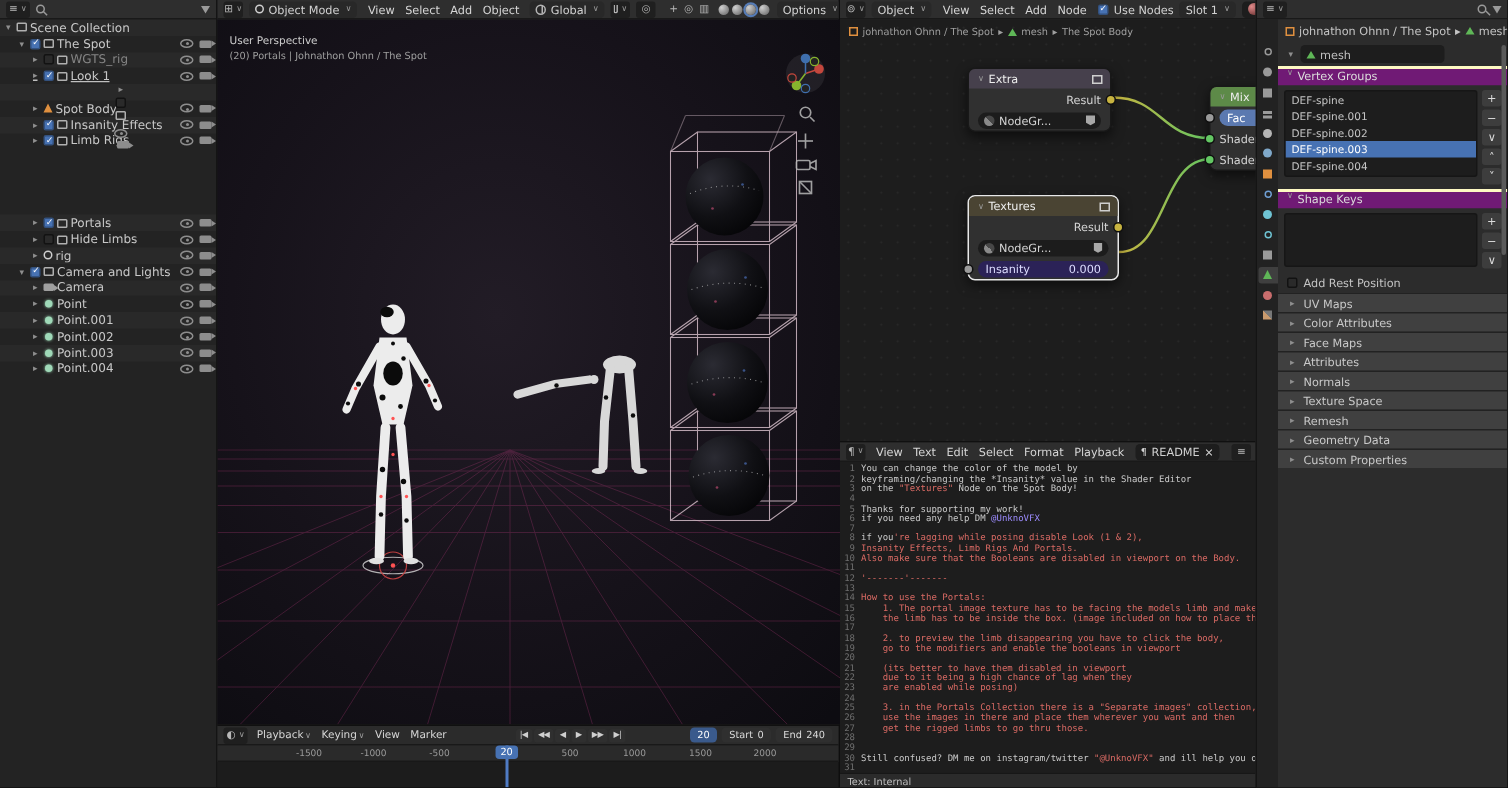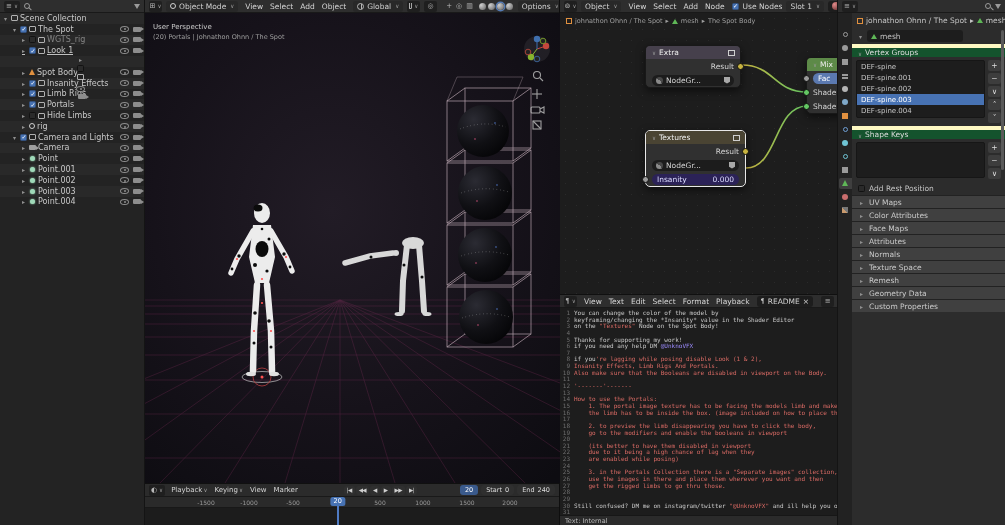--- a/index.html
+++ b/index.html
@@ -96,21 +96,21 @@
   
   .props{position:absolute;left:837px;top:0;width:168px;height:525px;background:#2a2a2a;border-left:1px solid #141414}
   .ptabs{position:absolute;left:0;top:13px;bottom:0;width:14px;background:#222;display:flex;flex-direction:column;align-items:center;padding-top:16px;gap:2.5px}
   .ptab{width:13px;height:11px;display:flex;align-items:center;justify-content:center;border-radius:2px 0 0 2px}
   .ptab.active{background:#3f3f3f}
   .ptab span{display:inline-block}
   .pcontent{position:absolute;left:14px;top:13px;right:0;bottom:0;background:#2c2c2c;overflow:hidden;font-size:7.5px}
   .pcrumb{display:flex;align-items:center;gap:3px;height:15px;padding:0 5px;color:#c4c4c4;white-space:nowrap;overflow:hidden}
   .pname{display:flex;align-items:center;height:16px;padding:0 5px;gap:3px}
   .idfield{display:flex;align-items:center;gap:3px;background:#1d1d1d;border-radius:3px;height:12px;padding:0 4px;width:96px;overflow:hidden}
-  .panel-hdr{display:flex;align-items:flex-end;gap:3px;height:13px;padding:0 5px;background:#14532d;color:#dcdcdc;border-top:4px solid #fef9c3}
+  .panel-hdr{display:flex;align-items:flex-start;gap:3px;height:13px;padding:0 5px;background:#701a75;color:#dcdcdc;border-top:2px solid #fef9c3}
   .pbody{display:flex;gap:3px;padding:3px 4px;background:#2c2c2c}
   .vglist{flex:1;background:#1d1d1d;border:1px solid #161616;border-radius:2px;overflow:hidden}
   .vgrow{display:flex;align-items:center;height:11px;padding:0 4px;color:#c4c4c4;font-size:7px;white-space:nowrap}
   .vgrow.sel{background:#4772b3;color:#fff}
   .vgbtns{display:flex;flex-direction:column;gap:2px;width:13px;flex:0 0 auto}
   .sbtn{width:13px;height:11px;background:#3d3d3d;border-radius:2px;display:flex;align-items:center;justify-content:center;font-size:7.5px;color:#ddd}
   .arow{display:flex;align-items:center;gap:4px;height:13px;padding:0 6px;color:#c4c4c4;background:#2c2c2c}
   .collapsed-row{display:flex;align-items:center;gap:4px;height:13px;padding:0 6px;border-top:1px solid #222;color:#c9c9c9;background:#404040}
   .pscroll{position:absolute;right:1px;top:30px;width:3px;height:140px;background:#5a5a5a;border-radius:2px}
   .i-objsq{width:6px;height:6px;border:1.3px solid #e0903f;flex:0 0 auto}
@@ -190,21 +190,21 @@
         </div>
         <div class="orow" style="padding-left: 20px;">
           <span class="disc">▸</span>
           <span class="cb on"></span>
           <span class="oi i-collection"></span>
           <span class="olabel">Limb Rigs</span>
           <span class="flex1"></span>
           <span class="i-eye"></span>
           <span class="i-camr"></span>
         </div>
-        <div class="orow" style="padding-left: 20px;">
+        <div class="orow" style="padding-left: 20px; margin-top: 44px;">
           <span class="disc">▸</span>
           <span class="cb on"></span>
           <span class="oi i-collection"></span>
           <span class="olabel">Portals</span>
           <span class="flex1"></span>
           <span class="i-eye"></span>
           <span class="i-camr"></span>
         </div>
         <div class="orow" style="padding-left: 20px;">
           <span class="disc">▸</span>

